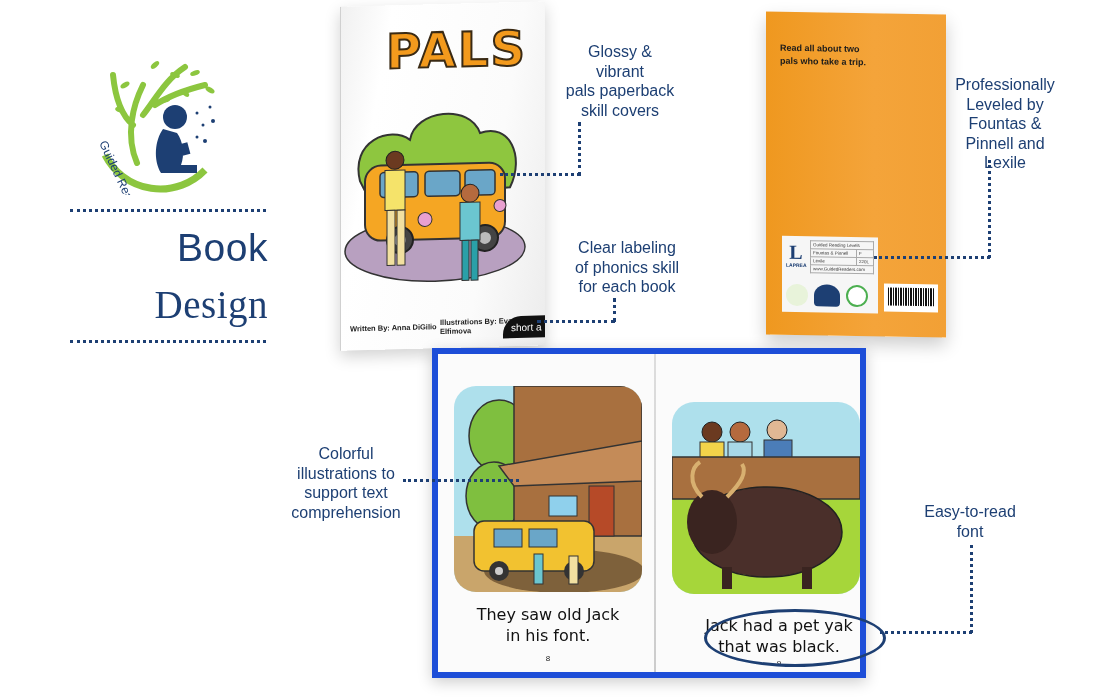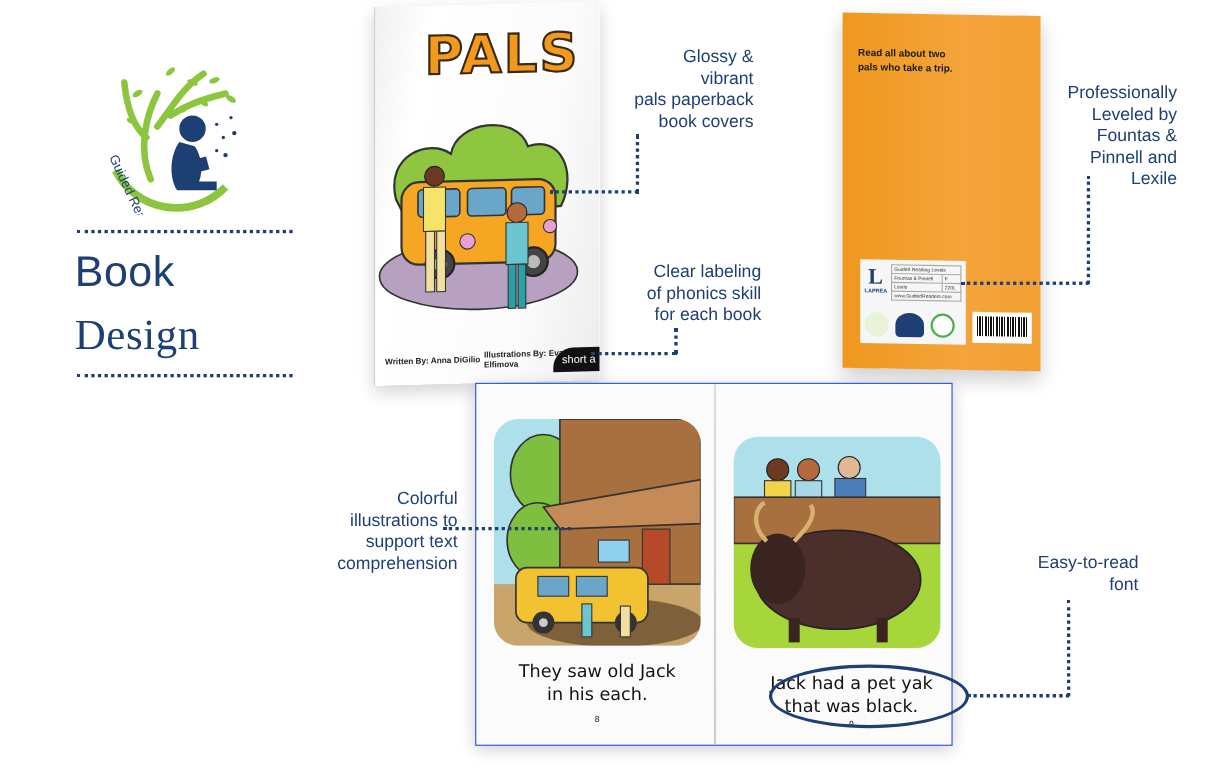--- a/index.html
+++ b/index.html
@@ -7,23 +7,23 @@
   body { position: relative; font-family: "Liberation Sans", "DejaVu Sans", sans-serif; color: #1d3f73; }
 
   .abs { position: absolute; }
 
   
   #logo { left: 85px; top: 45px; width: 150px; height: 150px; }
 
   .dotline-h { height: 0; border-top: 3px dotted #1d3f73; }
   .dotline-v { width: 0; border-left: 3px dotted #1d3f73; }
 
-  .title-word { font-size: 39px; color: #1d3f73; text-align: left; font-weight: normal; letter-spacing: 0.5px; }
-
-  .callout { font-size: 16px; line-height: 19.5px; text-align: right; color: #1d3f73; }
+  .title-word { font-size: 39px; color: #1d3f73; text-align: right; font-weight: normal; letter-spacing: 0.5px; }
+
+  .callout { font-size: 16px; line-height: 19.5px; text-align: center; color: #1d3f73; }
 
   
   #front-cover {
     left: 340px; top: 4px; width: 205px; height: 344px;
     background: linear-gradient(100deg, #f0f0f0 0%, #ffffff 20%, #fbfbfb 70%, #ececec 100%);
     transform: skewY(-1.5deg);
     box-shadow: 0 6px 16px rgba(0,0,0,0.18), inset 1px 0 0 #d0d0d0;
   }
   #pals-title {
     left: 46px; top: 18px; font-size: 48px; font-weight: bold; color: #f39a1d;
@@ -44,21 +44,21 @@
   #back-blurb { left: 14px; top: 30px; font-size: 9px; line-height: 13px; color: #1b1b1b; font-weight: bold; }
   #level-panel { left: 16px; top: 224px; width: 96px; height: 76px; background: #f6f6f6; }
   .level-table { border-collapse: collapse; font-size: 4.5px; color: #333; }
   .level-table td { border: 1px solid #aaa; padding: 1px 2px; height: 7px; }
   #barcode-panel { left: 118px; top: 270px; width: 54px; height: 28px; background: #fff; }
 
   
   #spread {
     left: 432px; top: 348px; width: 434px; height: 330px;
     background: #fbfbfb; box-shadow: 0 4px 14px rgba(0,0,0,0.2);
-    border: 1px solid #1d4ed8;
+    border: 6px solid #1d4ed8;
   }
   #spine { left: 216px; top: 0; width: 2px; height: 100%; background: linear-gradient(#ddd,#ccc); }
   .page-ill { border-radius: 22px; overflow: hidden; }
   .page-text { font-size: 16px; line-height: 21px; color: #111; text-align: center; font-family: "DejaVu Sans", sans-serif; }
   .page-num { font-size: 8px; color: #222; text-align: center; }
   #font-ellipse {
     left: 266px; top: 255px; width: 182px; height: 58px;
     border: 3px solid #1d3f73; border-radius: 50%;
   }
 </style>
@@ -134,21 +134,21 @@
   </svg>
   <div class="abs credit" style="left:10px; top:318px;">Written By: Anna DiGilio</div>
   <div class="abs credit" style="left:100px; top:314px;">Illustrations By: Eva Elfimova</div>
   <div class="abs short-a-tab">short a</div>
 </div>
 
 <div class="abs callout" style="left:555px; top:42px; width:130px;">
   <div>Glossy &amp;</div>
   <div>vibrant</div>
   <div>pals paperback</div>
-  <div>book covers</div>
+  <div>skill covers</div>
 </div>
 <div class="abs dotline-v" style="left:578px; top:122px; height:54px;"></div>
 <div class="abs dotline-h" style="left:500px; top:173px; width:80px;"></div>
 
 <div class="abs callout" style="left:562px; top:238px; width:130px;">
   <div>Clear labeling</div>
   <div>of phonics skill</div>
   <div>for each book</div>
 </div>
 <div class="abs dotline-v" style="left:613px; top:298px; height:24px;"></div>
@@ -220,21 +220,21 @@
       <circle cx="45" cy="185" r="10" fill="#333"></circle>
         <circle cx="45" cy="185" r="4" fill="#ccc"></circle>
       <circle cx="120" cy="185" r="10" fill="#333"></circle>
         <circle cx="120" cy="185" r="4" fill="#ccc"></circle>
       <rect x="80" y="168" width="9" height="30" fill="#6bc6d0" stroke="#333"></rect>
       <rect x="115" y="170" width="9" height="28" fill="#f2e0a0" stroke="#333"></rect>
     </svg>
   </div>
   <div class="abs page-text" style="left:16px; top:250px; width:188px;">
     <div>They saw old Jack</div>
-    <div>in his each.</div>
+    <div>in his font.</div>
   </div>
   <div class="abs page-num" style="left:16px; top:300px; width:188px;">8</div>
 
   <div class="abs page-ill" style="left:234px; top:48px; width:188px; height:192px; background:#aee0ec;">
     <svg width="188" height="192" viewBox="0 0 188 192">
       <rect x="0" y="95" width="188" height="97" fill="#a6d63a"></rect>
       <circle cx="40" cy="30" r="10" fill="#6b3a20" stroke="#222"></circle>
       <rect x="28" y="40" width="24" height="22" fill="#f2d34a" stroke="#333"></rect>
       <circle cx="68" cy="30" r="10" fill="#b56a3e" stroke="#222"></circle>
       <rect x="56" y="40" width="24" height="22" fill="#a8d8e8" stroke="#333"></rect>

